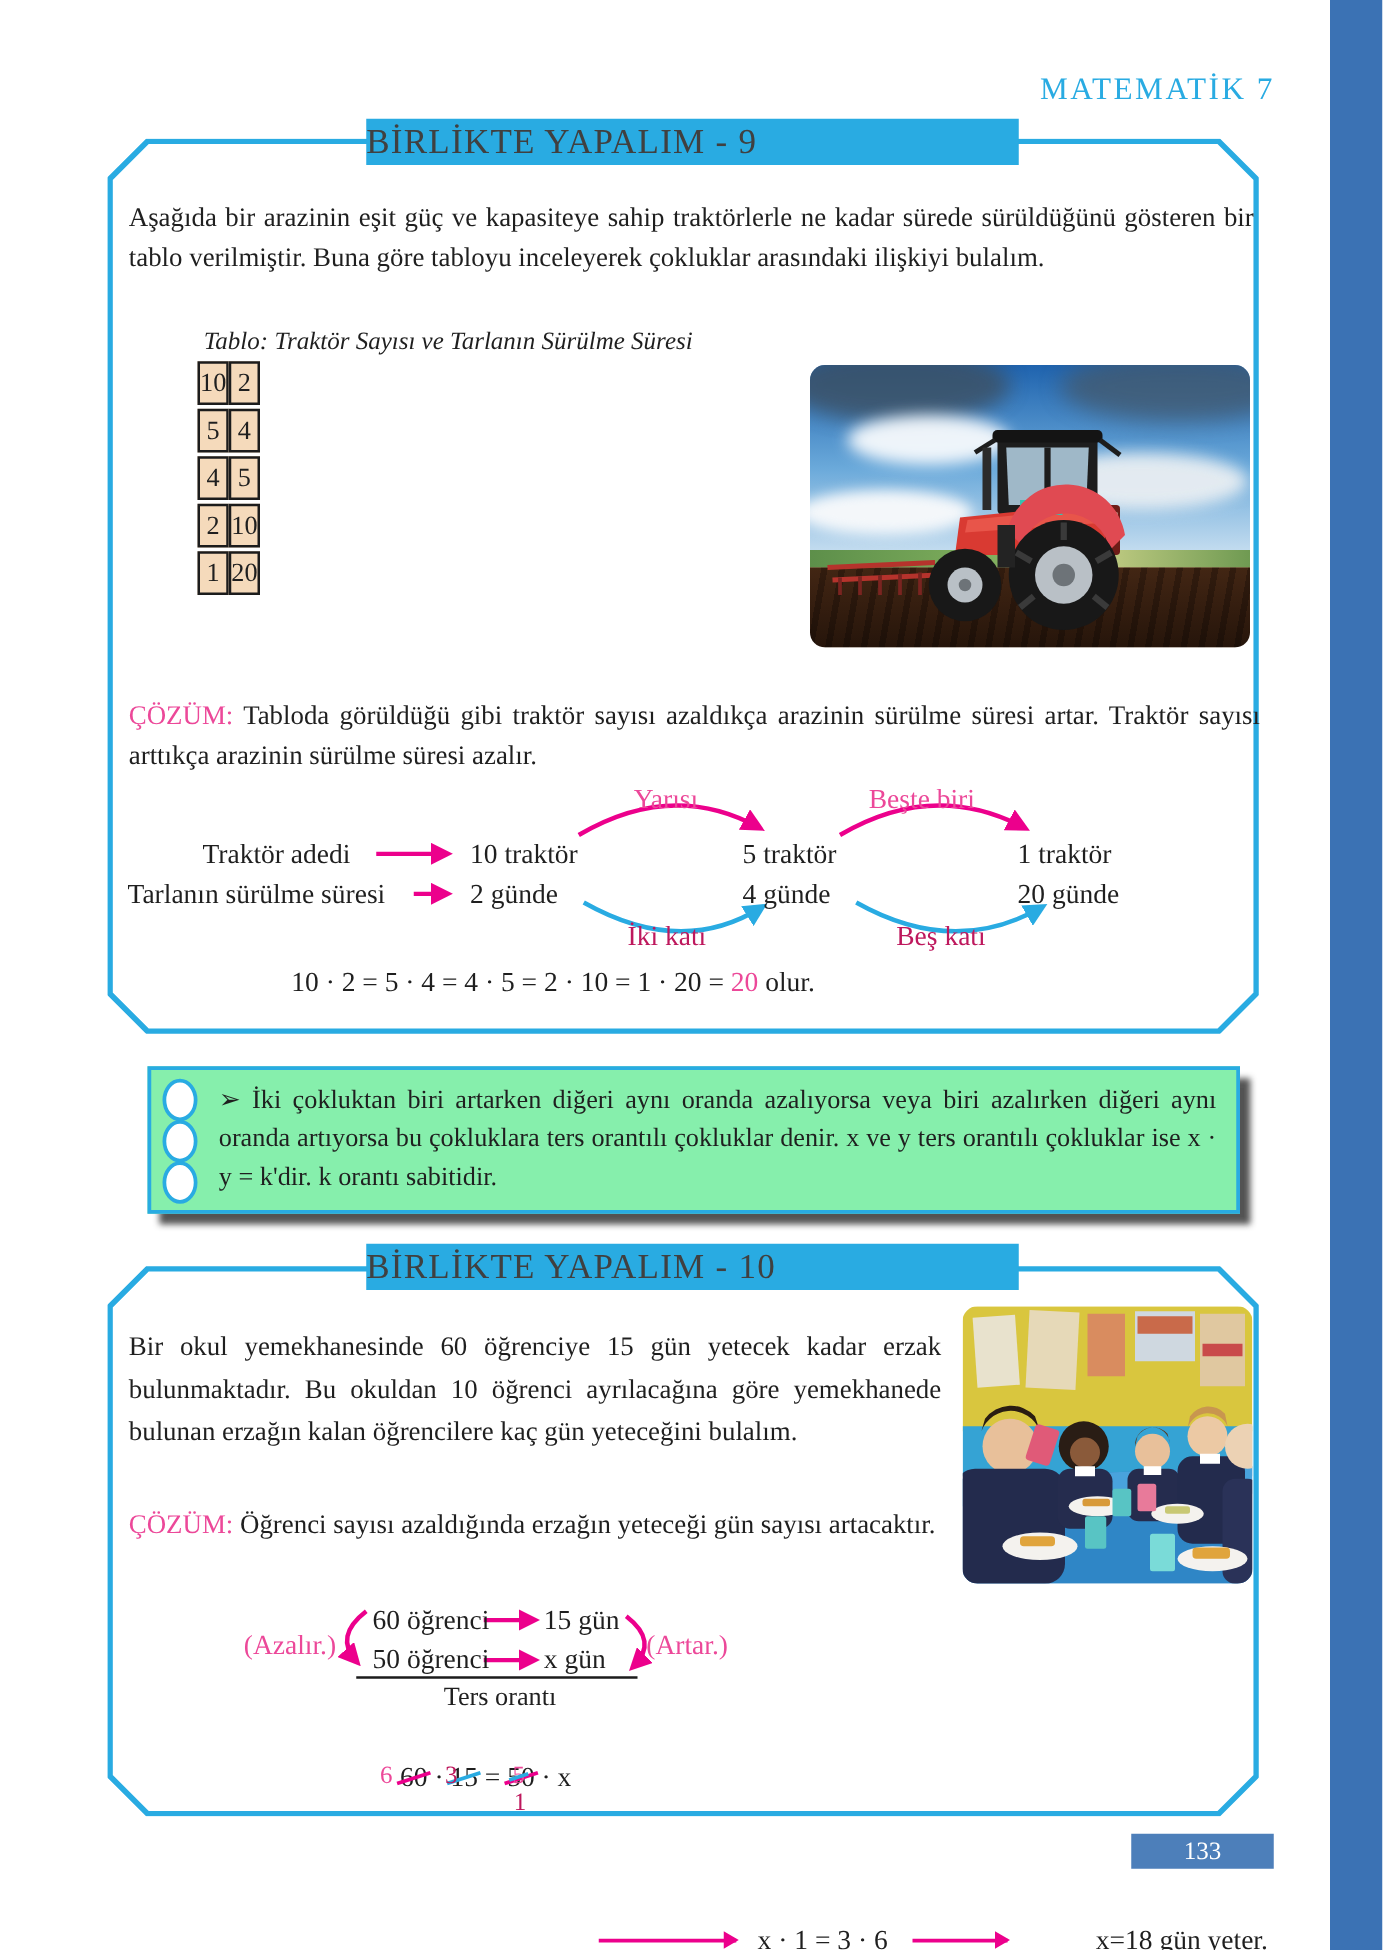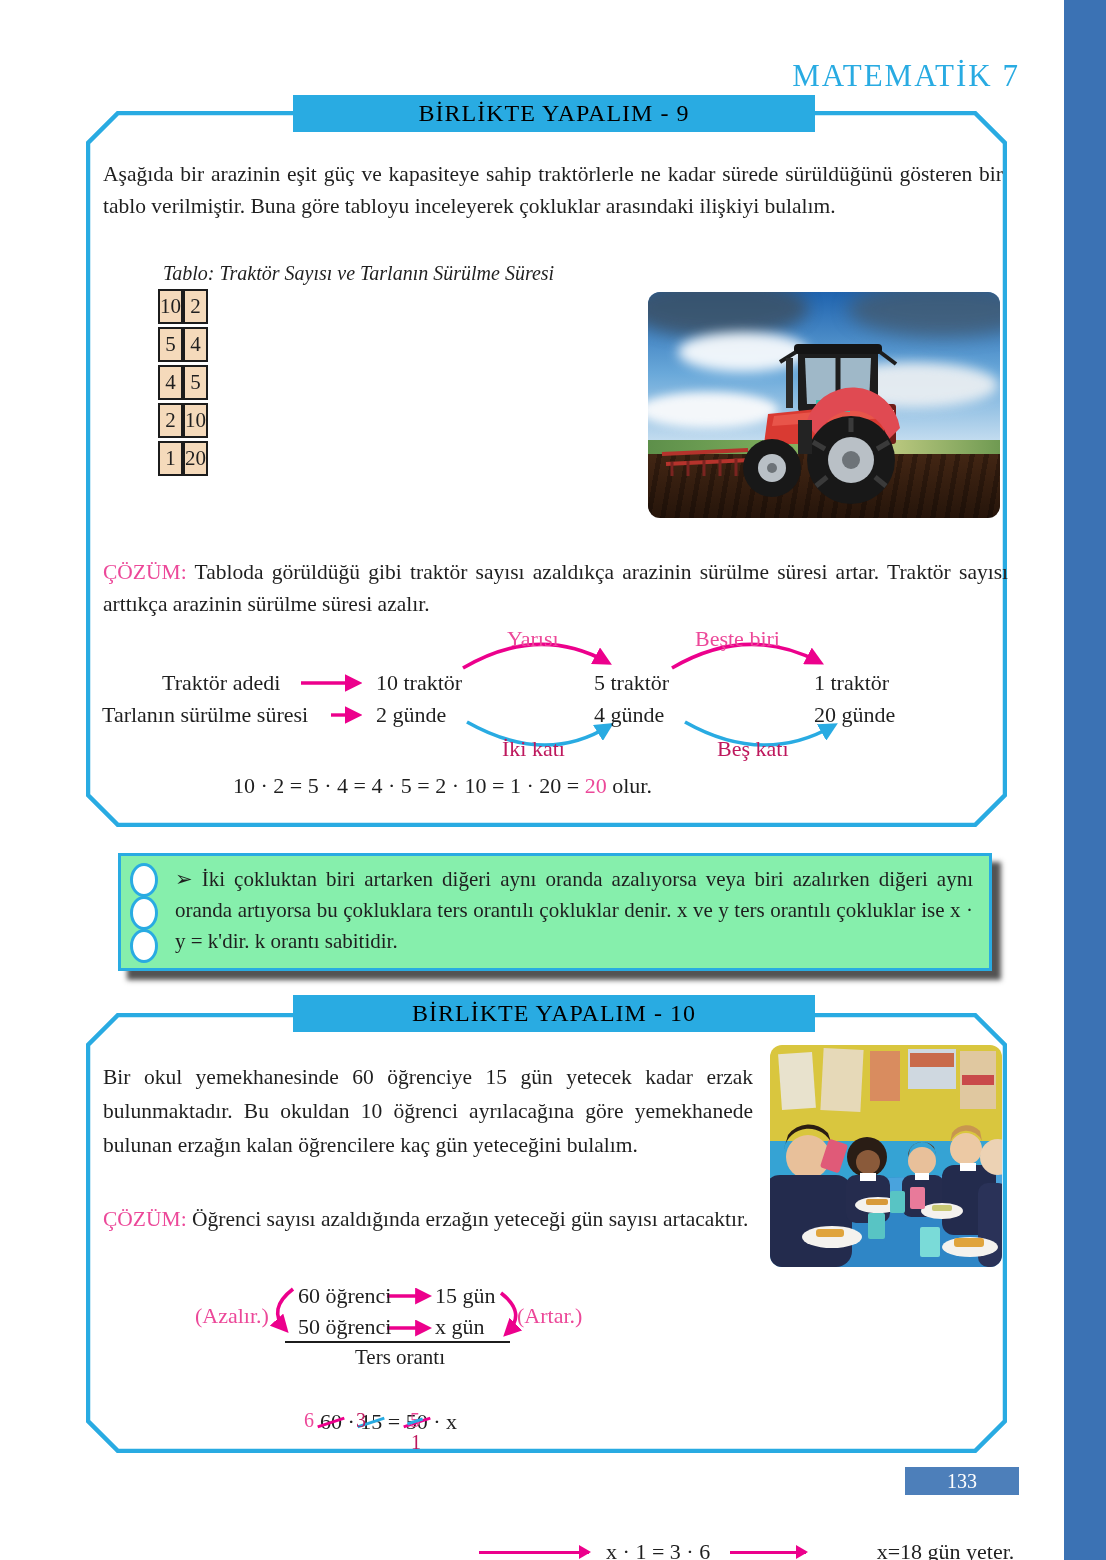--- a/index.html
+++ b/index.html
@@ -6,26 +6,26 @@
   body{
     width:1106px;height:1560px;position:relative;background:#ffffff;
     font-family:"Liberation Serif", serif;color:#1f1f1f;overflow:hidden;
   }
   .abs{position:absolute;}
 
   
   .right-band{left:1064px;top:0;width:42px;height:1560px;background:#3b72b4;}
 
   
-  .hdr-title{left:0;top:58px;width:1020px;text-align:right;font-size:31px;
+  .hdr-title{left:0;top:58px;width:1020px;text-align:right;font-size:25px;
     letter-spacing:2px;color:#29abe2;}
 
   
-  .banner{left:293px;width:522px;height:37px;background:#29abe2;color:#000000;
-    text-align:center;line-height:37px;font-size:24px;letter-spacing:1px;z-index:5;}
+  .banner{left:293px;width:522px;height:37px;background:#29abe2;color:#404040;
+    text-align:left;line-height:37px;font-size:28px;letter-spacing:1px;z-index:5;}
 
   
   .boxsvg{pointer-events:none;}
 
   
   .para{font-size:21.5px;line-height:32px;text-align:justify;}
   .pink{color:#ec4899;}
   .cyan{color:#be185d;}
 
   

